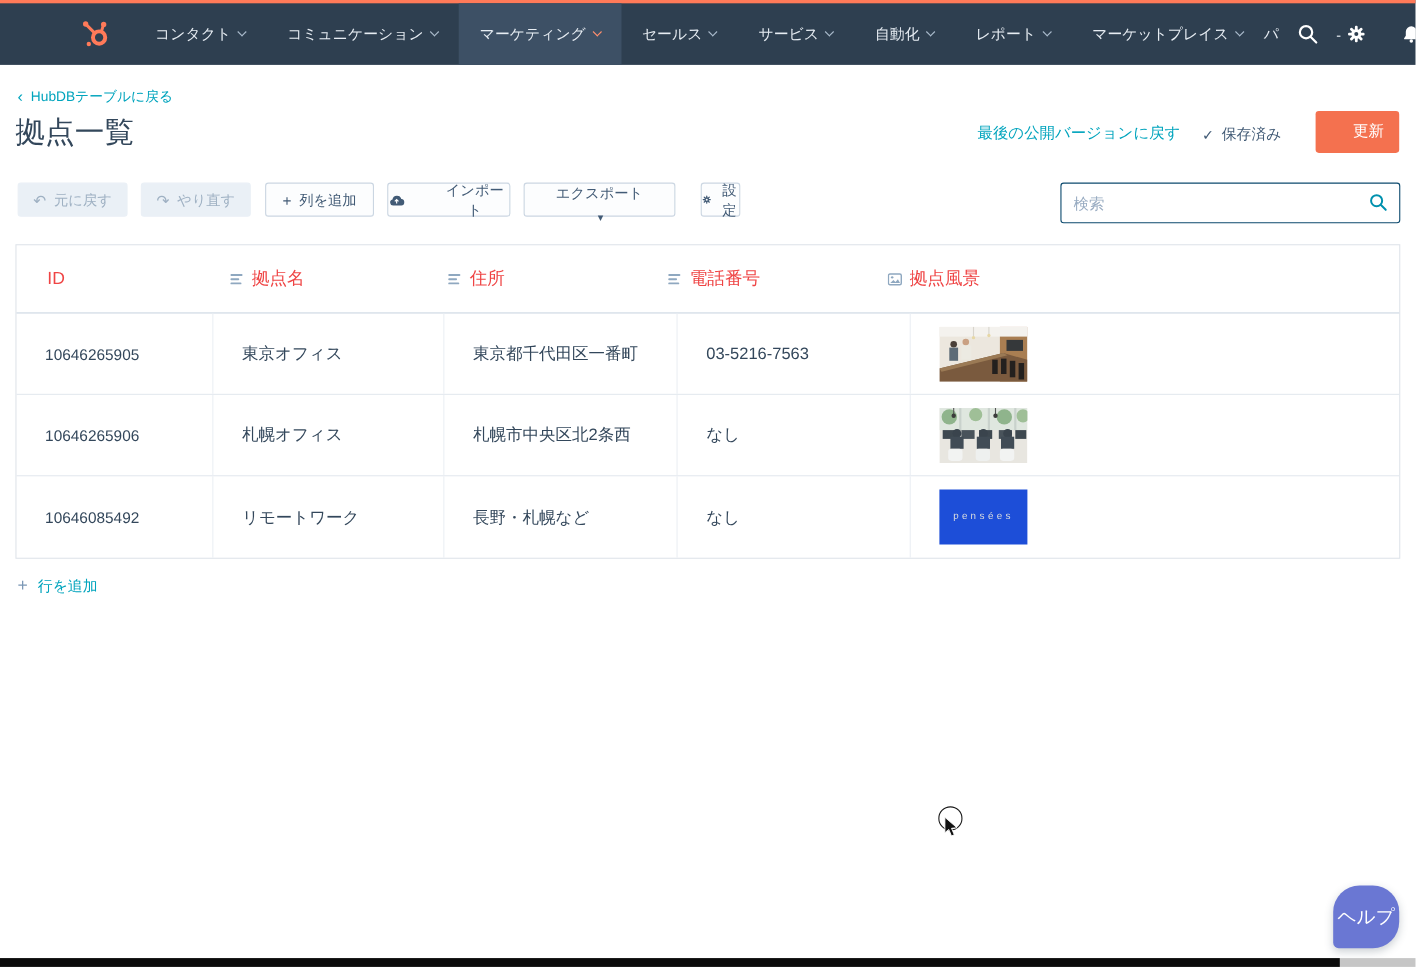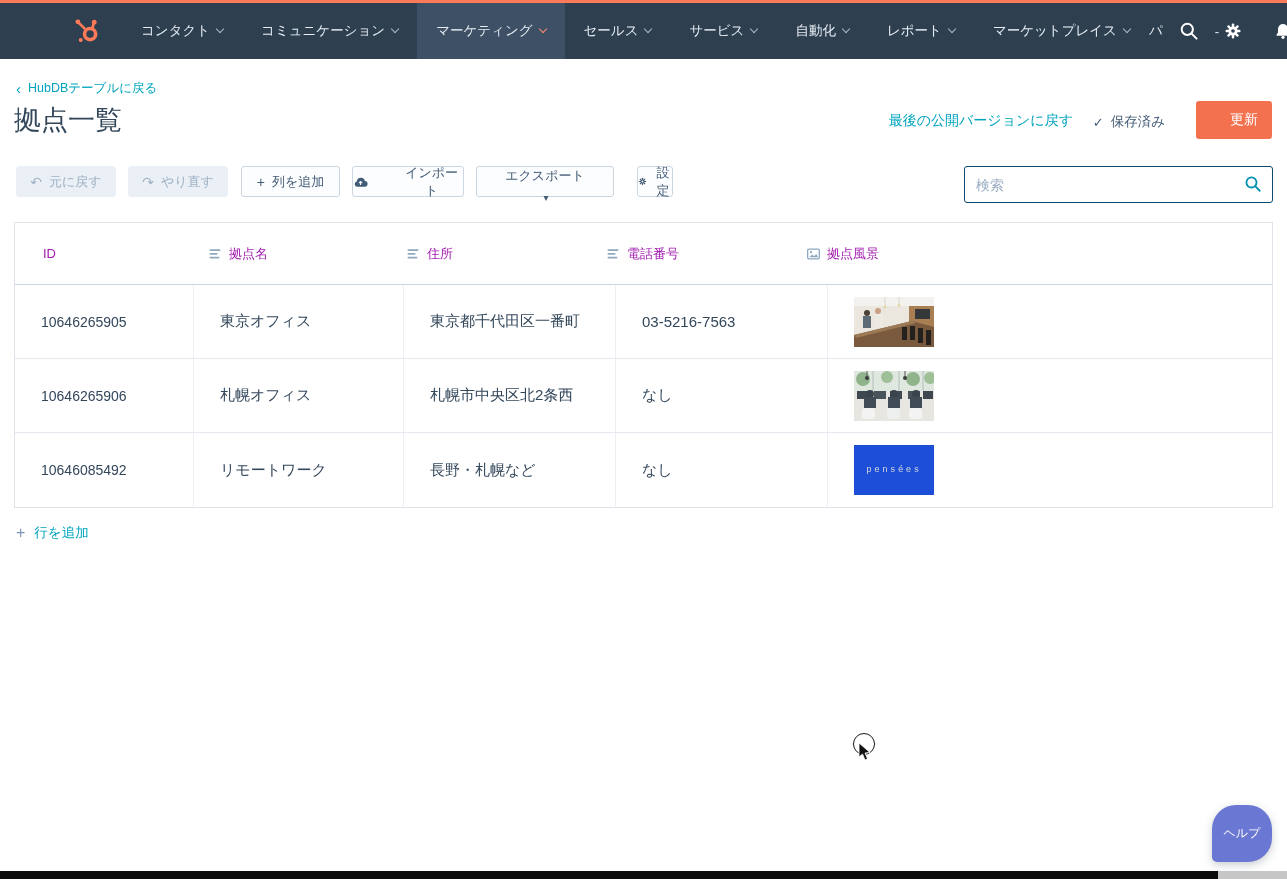--- a/index.html
+++ b/index.html
@@ -78,22 +78,22 @@
   .search-input::placeholder { color:#99acc2; }
   .search-ico { position:absolute; right:11px; top:9px; width:18px; height:18px; cursor:pointer; }
 
   
   .card {
     position:absolute; left:14px; right:14px; top:222px;
     background:#fff; border:1px solid #dfe4ea;
   }
   .thead, .trow { display:grid; grid-template-columns:166px 198px 200px 200px 1fr; align-items:center; }
   .thead { height:62px; border-bottom:1px solid #cbd6e2; }
-  .hcell { display:flex; align-items:center; gap:7px; padding-left:28px; font-size:13px; font-weight:500;
-           color:#a21caf; overflow:hidden; white-space:nowrap; }
+  .hcell { display:flex; align-items:center; gap:7px; padding-left:28px; font-size:16px; font-weight:500;
+           color:#ef4444; overflow:hidden; white-space:nowrap; }
   .hicon { width:13px; height:12px; flex:none; }
   .trow { height:74px; border-bottom:1px solid #e4e9ef;gap:12px; }
   .trow:last-child { border-bottom:none; }
   .cell { padding-left:26px; font-size:15px; color:#33475b; white-space:nowrap; overflow:hidden;
           height:100%; display:flex; align-items:center; cursor:text; }
   .cell.id { font-size:14px; cursor:default; }
   .trow .cell + .cell { border-left:1px solid #ebeff4; }
   .thumb { width:80px; height:50px; flex:none; cursor:pointer; display:block; }
   .logo-thumb {
     width:80px; height:50px; display:flex; align-items:center; justify-content:center;
@@ -101,21 +101,21 @@
     font-family:Liberation Mono, monospace; cursor:pointer;
   }
 
   .add-row { position:absolute; top:524px; left:16px; display:flex; align-items:center; gap:9px;
              cursor:pointer; font-size:13.5px; color:#00a4bd; }
   .add-row .plus { color:#7c98b6; font-size:16px; line-height:1; }
 
   
   .help-btn {
     position:absolute; right:15px; bottom:17px; width:60px; height:57px;
-    background:#6a77d3; color:#ffffff; font-size:12px; border:none;
+    background:#6a77d3; color:#ffffff; font-size:17px; border:none;
     border-radius:24px 24px 24px 5px; cursor:pointer; box-shadow:0 3px 8px rgba(45,62,80,.25);
     font-family:"Liberation Sans", sans-serif;
   }
   .click-circle {
     position:absolute; left:853px; top:733px; width:22px; height:22px;
     border:1.6px solid #1a1a1a; border-radius:50%; background:transparent;
   }
   .cursor { position:absolute; left:858px; top:742px; width:14px; height:19px; }
   .bottom-bar { position:absolute; left:0; bottom:0; width:100%; height:8px; background:#c6c6c6; }
   .bottom-bar-fill { height:100%; width:1218px; background:#0b0b0b; }

